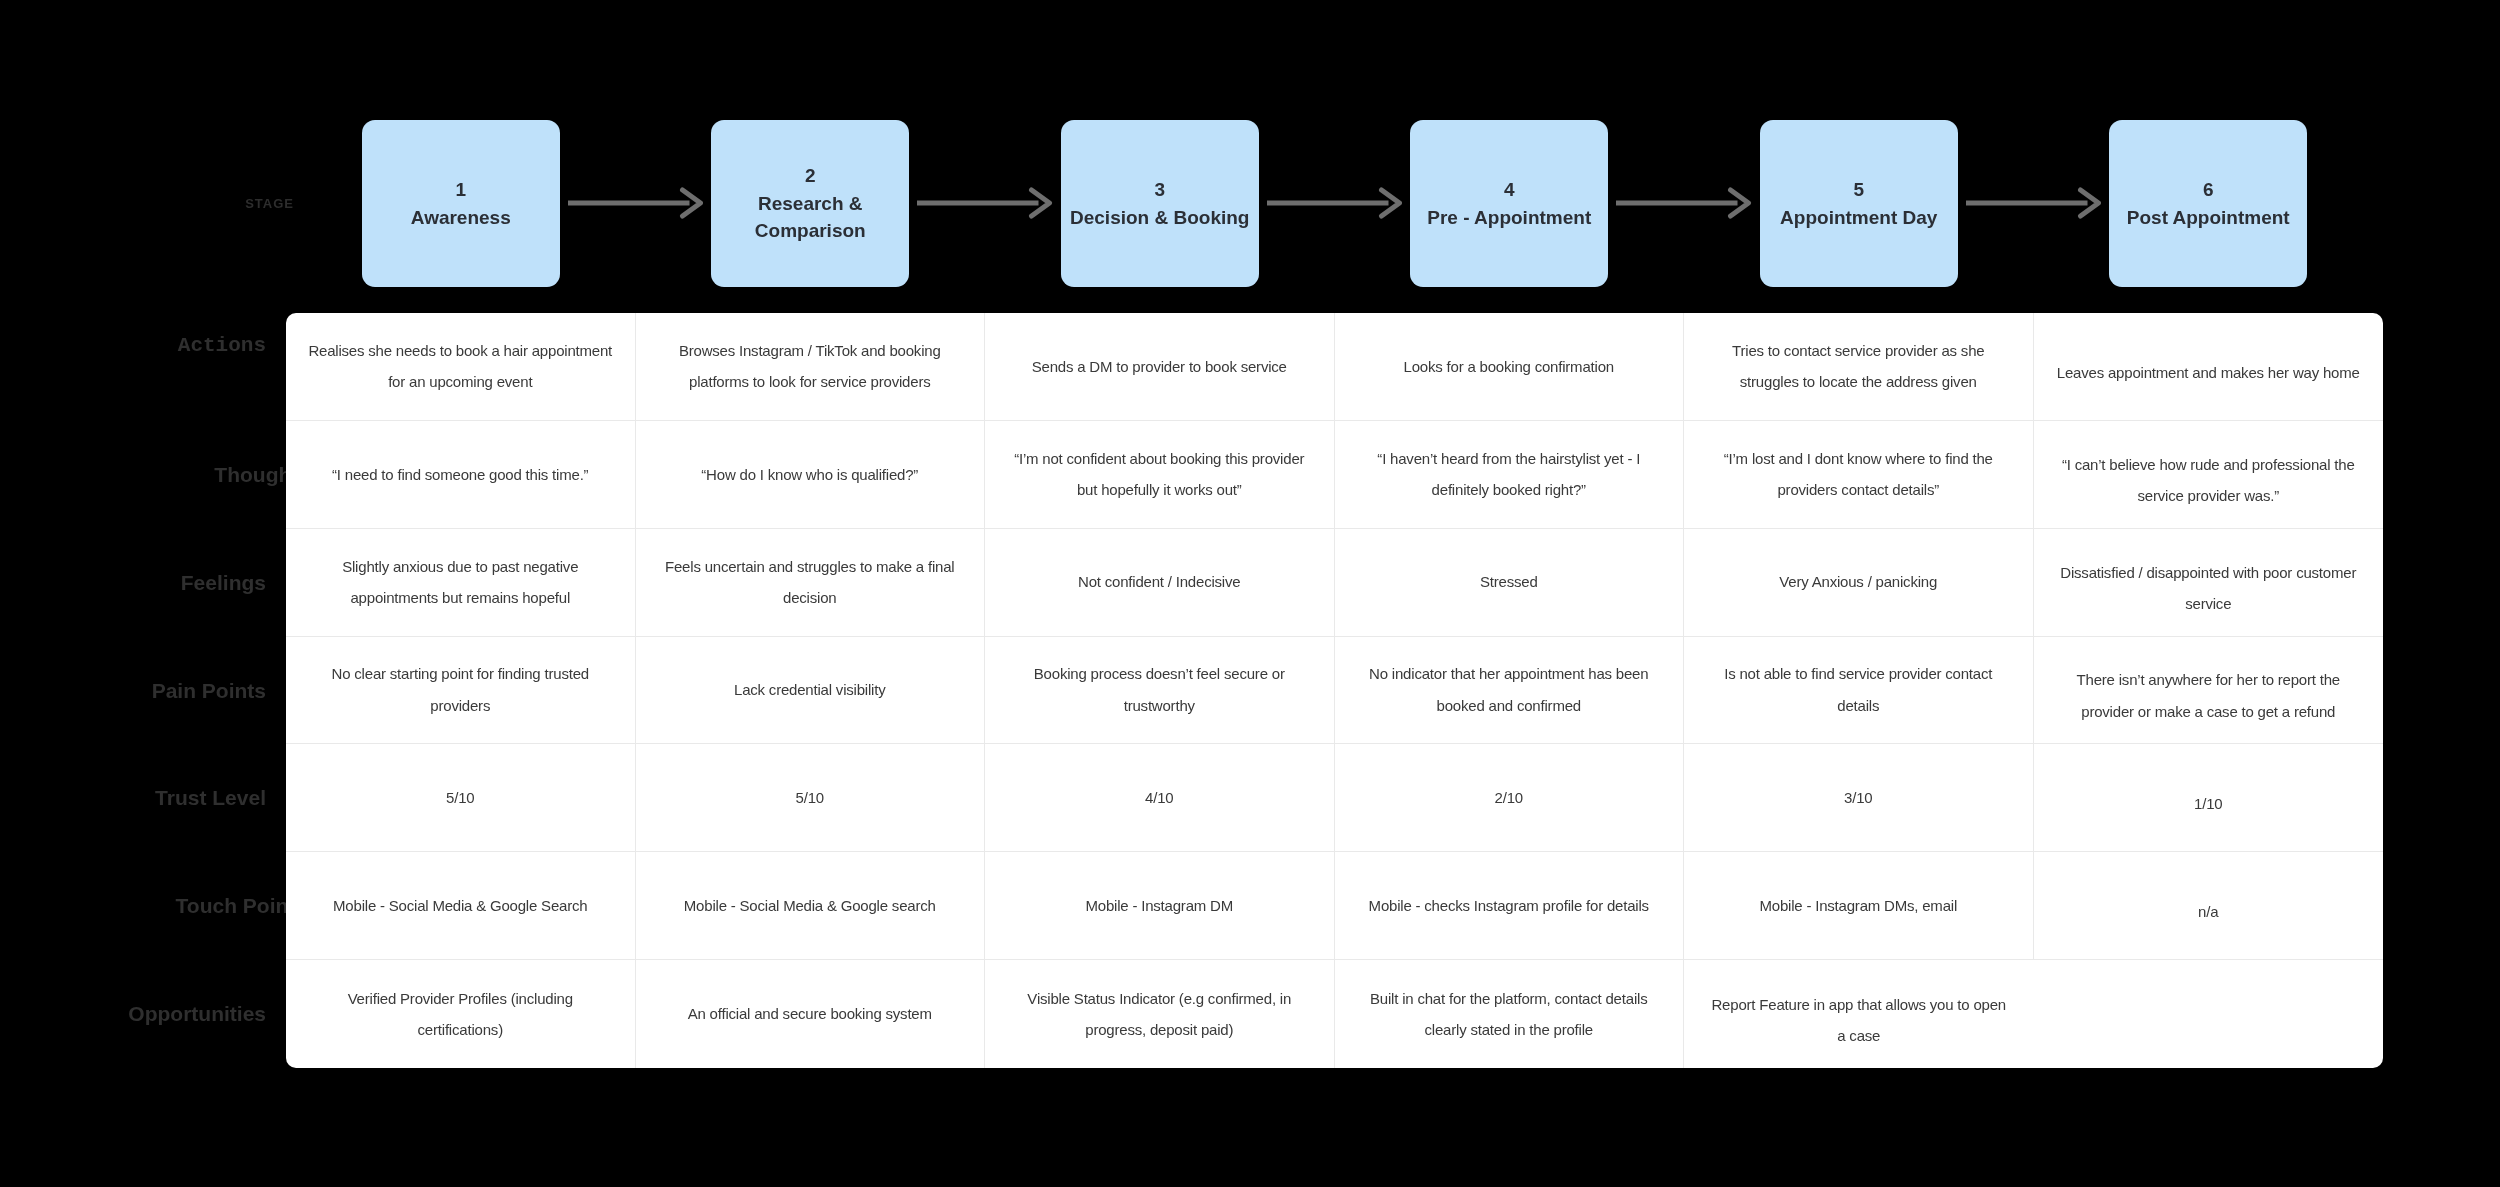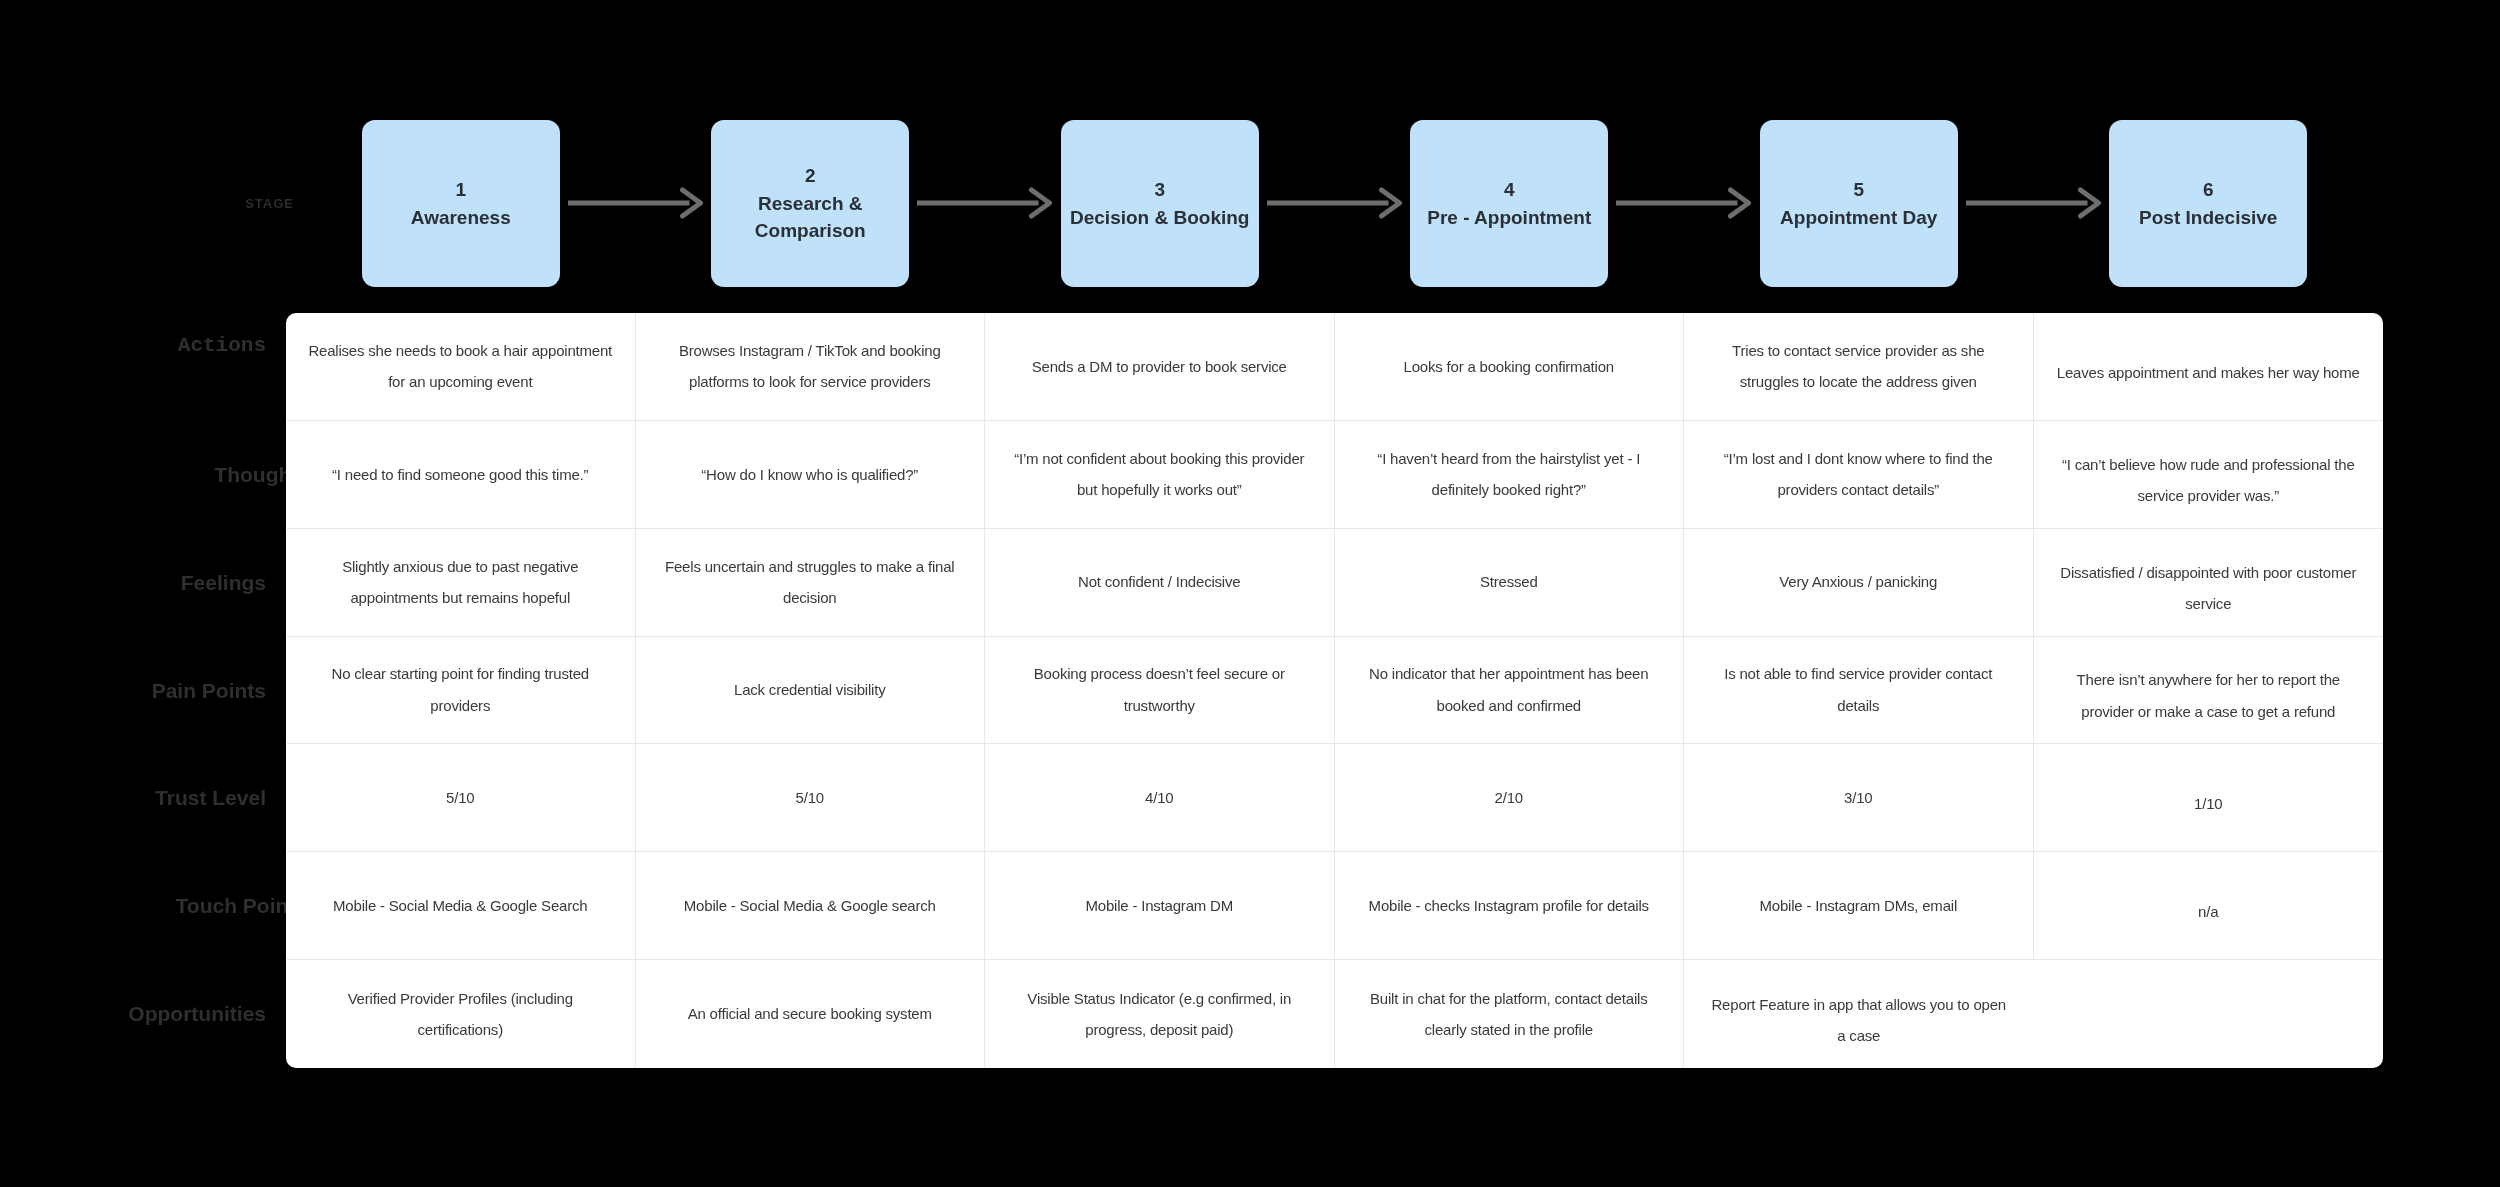--- a/index.html
+++ b/index.html
@@ -82,21 +82,21 @@
       <div class="stage-box" style="left: 1410.25px;">
         <div class="stage-num">4</div>
         <div class="stage-name">Pre - Appointment</div>
       </div>
       <div class="stage-box" style="left: 1759.75px;">
         <div class="stage-num">5</div>
         <div class="stage-name">Appointment Day</div>
       </div>
       <div class="stage-box" style="left: 2109.25px;">
         <div class="stage-num">6</div>
-        <div class="stage-name">Post Indecisive</div>
+        <div class="stage-name">Post Appointment</div>
       </div>
     </div>
   <div id="arrows">
       <svg class="arrow" width="135.5" height="36" viewBox="0 0 135.5 36" style="left: 567.75px;">
         <path d="M0 18 H 121.5" stroke="#6E6E6E" stroke-width="5" fill="none"></path>
         <path d="M114.5 5 L132.5 18 L114.5 31" stroke="#6E6E6E" stroke-width="5" fill="none" stroke-linecap="round" stroke-linejoin="round"></path>
       </svg>
       <svg class="arrow" width="135.5" height="36" viewBox="0 0 135.5 36" style="left: 917.25px;">
         <path d="M0 18 H 121.5" stroke="#6E6E6E" stroke-width="5" fill="none"></path>
         <path d="M114.5 5 L132.5 18 L114.5 31" stroke="#6E6E6E" stroke-width="5" fill="none" stroke-linecap="round" stroke-linejoin="round"></path>

